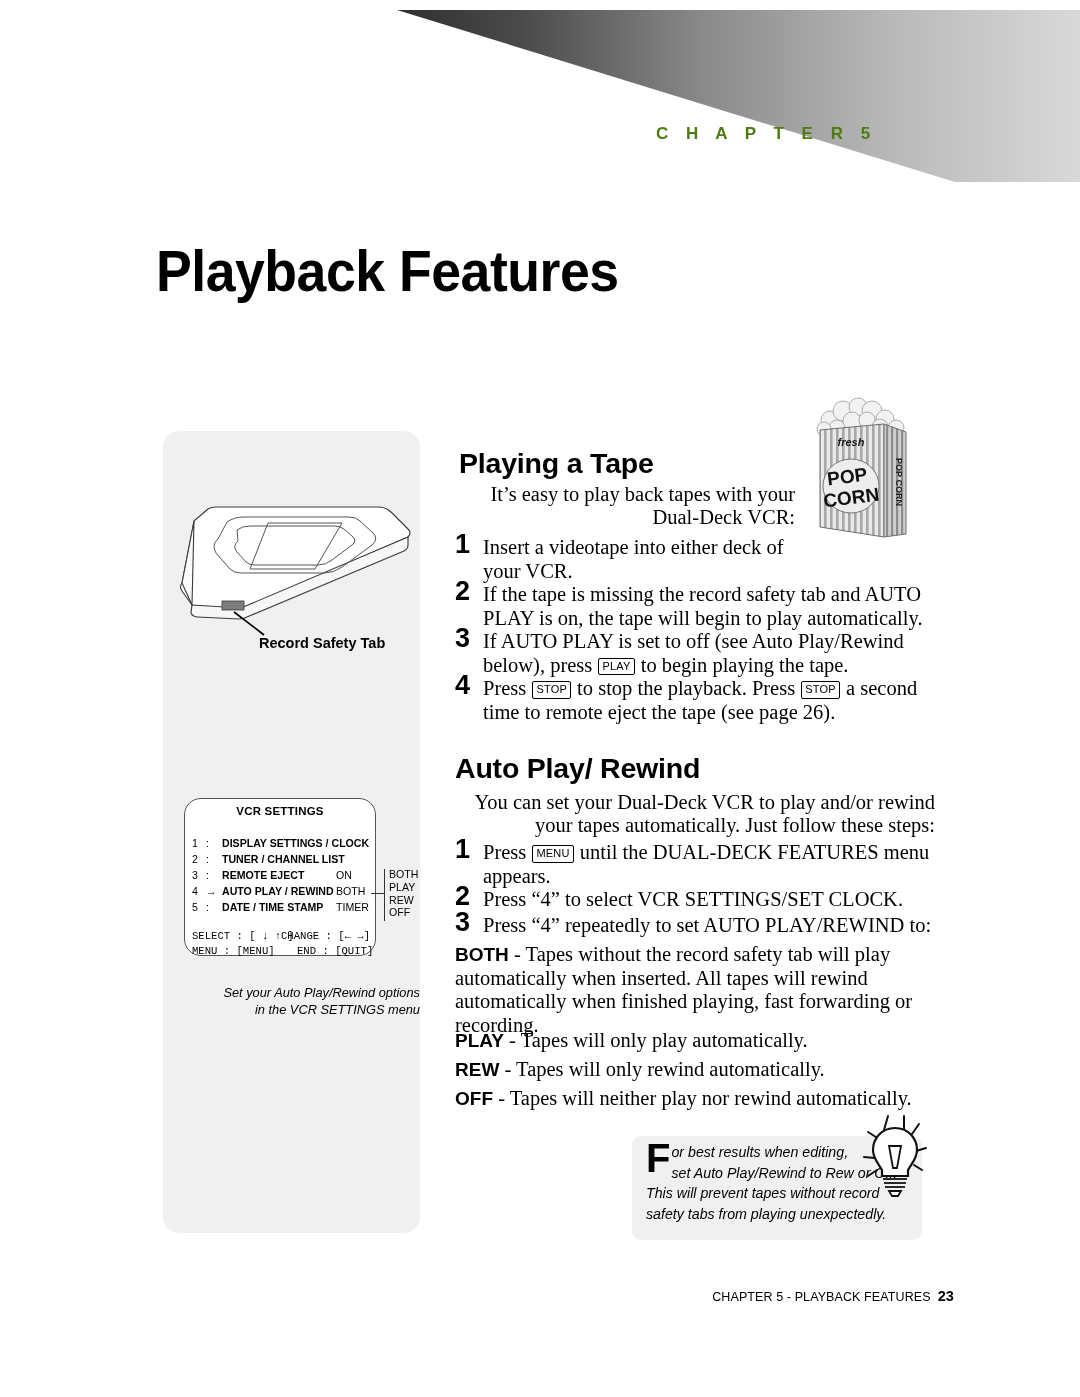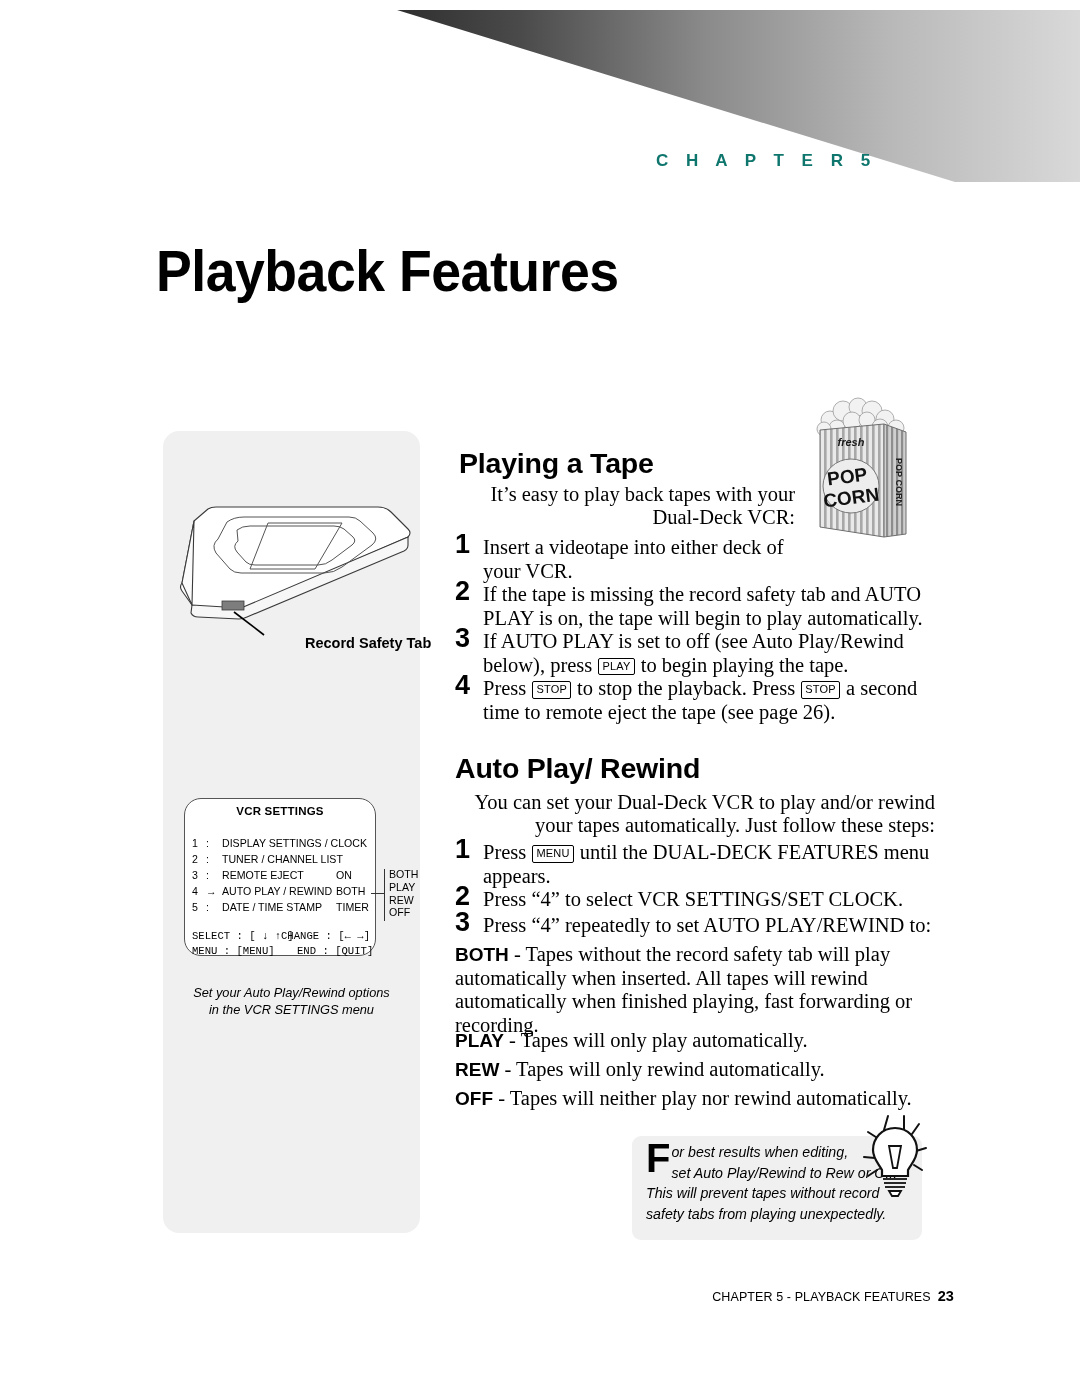--- a/index.html
+++ b/index.html
@@ -20,26 +20,26 @@
   
   #chapter-banner {
     position: absolute;
     left: 0; top: 0;
     width: 1080px; height: 200px;
     overflow: hidden;
   }
   #chapter-banner svg { display: block; }
   #chapter-label {
     position: absolute;
-    left: 656px; top: 151px;
+    left: 656px; top: 124px;
     font-family: "Liberation Sans", sans-serif;
     font-weight: bold;
     font-size: 17px;
     letter-spacing: 6.5px;
-    color: #0f766e;
+    color: #4d7c0f;
     white-space: nowrap;
   }
 
   
   #page-title {
     position: absolute;
     left: 156px;
     top: 238px;
     font-family: "Liberation Sans", sans-serif;
     font-weight: bold;
@@ -70,21 +70,20 @@
     height: 160px;
   }
   #record-safety-tab-label {
     position: absolute;
     left: 259px;
     top: 635px;
     font-family: "Liberation Sans", sans-serif;
     font-weight: bold;
     font-size: 14.5px;
     white-space: nowrap;
-    margin-left: 46px;
   }
 
   
   #vcr-menu-box {
     position: absolute;
     left: 184px;
     top: 798px;
     width: 192px;
     height: 158px;
     background: #ffffff;
@@ -103,21 +102,21 @@
     letter-spacing: 0.2px;
   }
   .vcr-row {
     position: absolute;
     font-family: "Liberation Sans", sans-serif;
     font-size: 10.6px;
     white-space: nowrap;
   }
   .vcr-row .vnum { position: absolute; left: 0; width: 16px; }
   .vcr-row .vsep { position: absolute; left: 14px; width: 14px; }
-  .vcr-row .vlabel { position: absolute; left: 30px; }
+  .vcr-row .vlabel { position: absolute; left: 30px; font-weight: bold; }
   .vcr-row .vvalue { position: absolute; left: 144px; width: 60px; text-align: left; }
 
   .vcr-foot {
     position: absolute;
     font-family: Liberation Mono, monospace;
     font-size: 10.6px;
     white-space: nowrap;
   }
 
   #vcr-options {
@@ -144,21 +143,21 @@
     width: 13px;
     height: 0;
     border-top: 1.4px solid #333;
   }
 
   #vcr-caption {
     position: absolute;
     left: 163px;
     top: 984px;
     width: 257px;
-    text-align: center;
+    text-align: right;
     font-family: "Liberation Sans", sans-serif;
     font-style: italic;
     font-size: 12.8px;
     line-height: 17px;
   }
 
   .h2 {
     font-family: "Liberation Sans", sans-serif;
     font-weight: bold;
     font-size: 28.5px;

